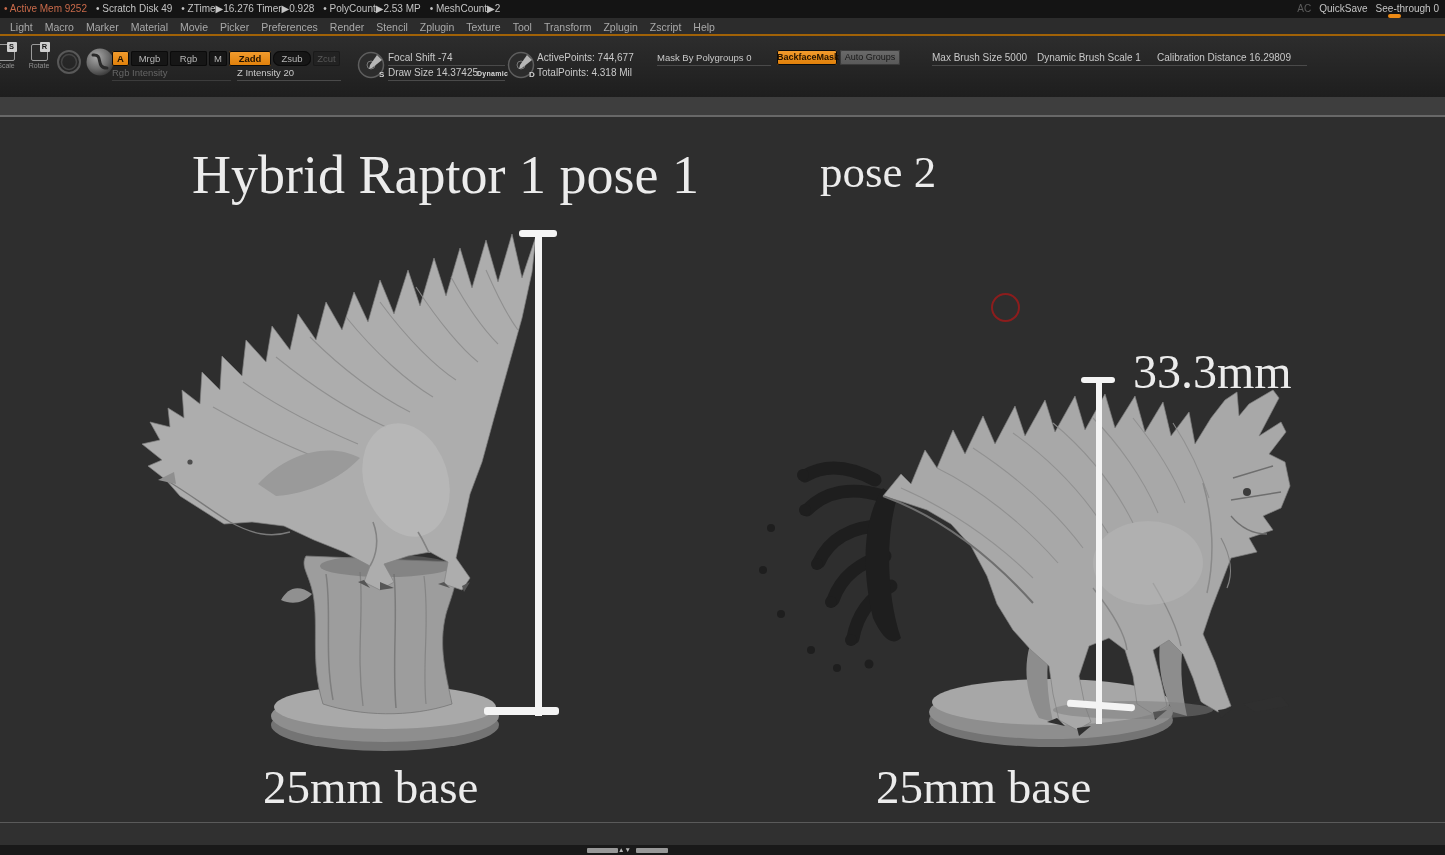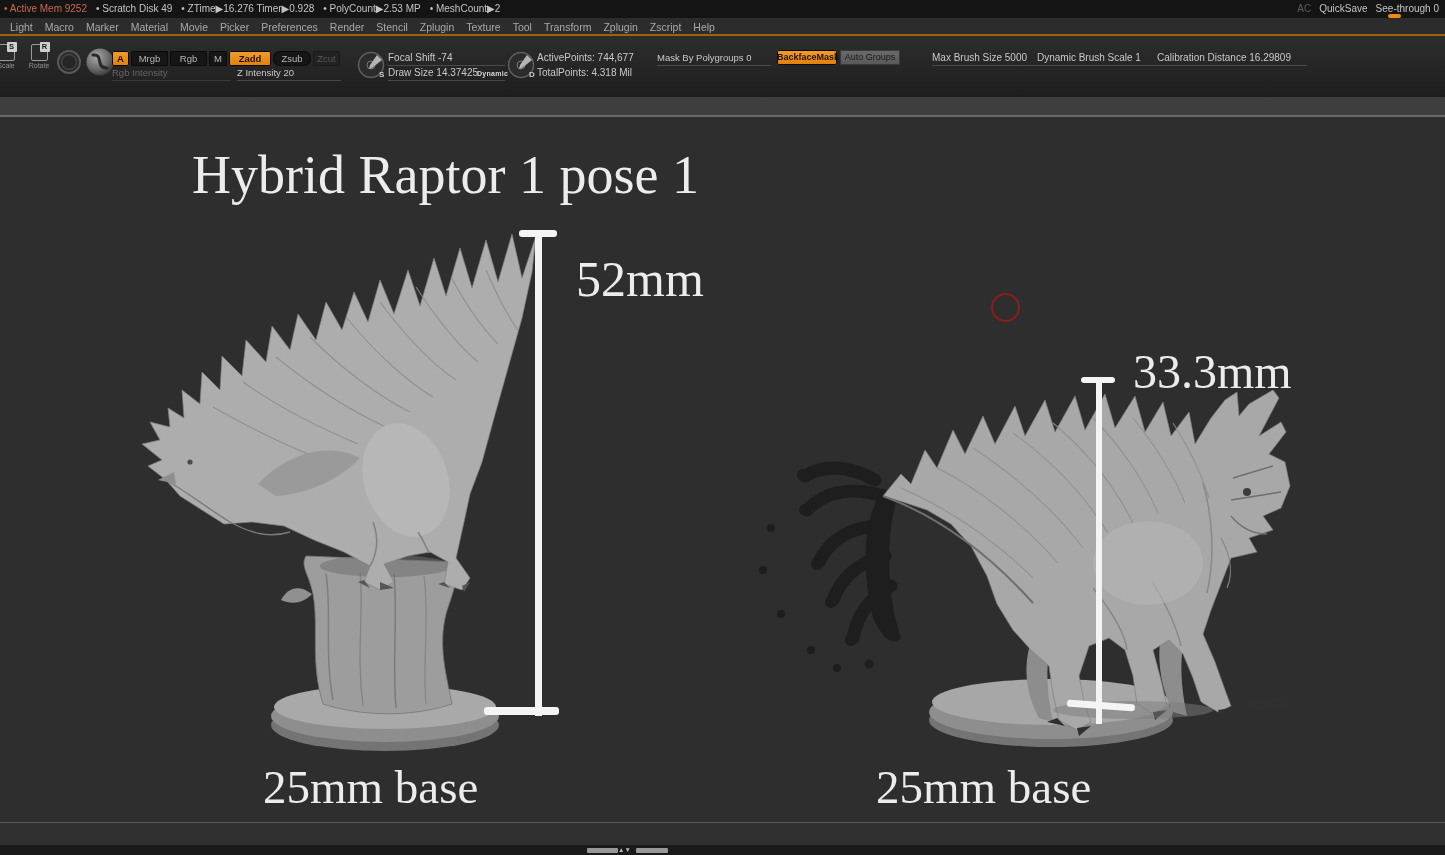--- a/index.html
+++ b/index.html
@@ -299,21 +299,21 @@
         <path d="M466,312 L474,320 L458,316 Z"></path>
       <path d="M420,324 L434,322 L422,332 Z"></path>
         <path d="M344,340 L358,338 L346,348 Z"></path>
       <path d="M324,330 L332,338 L314,334 Z"></path>
       <path d="M510,316 L548,308 L556,318 L522,324 Z" opacity="0.85"></path>
     </g>
     <ellipse cx="400" cy="322" rx="80" ry="9" fill="#7c7c7c" opacity="0.5"></ellipse>
   </svg>
 
   <div class="abs serif" style="left:172px;top:144px;font-size:54px;margin-left:20px;">Hybrid Raptor 1 pose 1</div>
-  <div class="abs serif" style="left:576px;top:250px;font-size:50px;">52mm</div>
+  <div class="abs serif" style="left:820px;top:146px;font-size:45px;">pose 2</div>
   <div class="abs serif" style="left:1133px;top:344px;font-size:48px;">33.3mm</div>
   <div class="abs serif" style="left:263px;top:760px;font-size:47px;">25mm base</div>
   <div class="abs serif" style="left:876px;top:760px;font-size:47px;">25mm base</div>
 
   <div class="abs measure" style="left:519px;top:230px;width:38px;height:7px;"></div>
   <div class="abs measure" style="left:535px;top:234px;width:7px;height:482px;border-radius:0;"></div>
   <div class="abs measure" style="left:484px;top:707px;width:75px;height:8px;"></div>
 
   <div class="abs measure" style="left:1081px;top:377px;width:34px;height:6px;"></div>
   <div class="abs measure" style="left:1096px;top:380px;width:6px;height:344px;border-radius:0;"></div>

